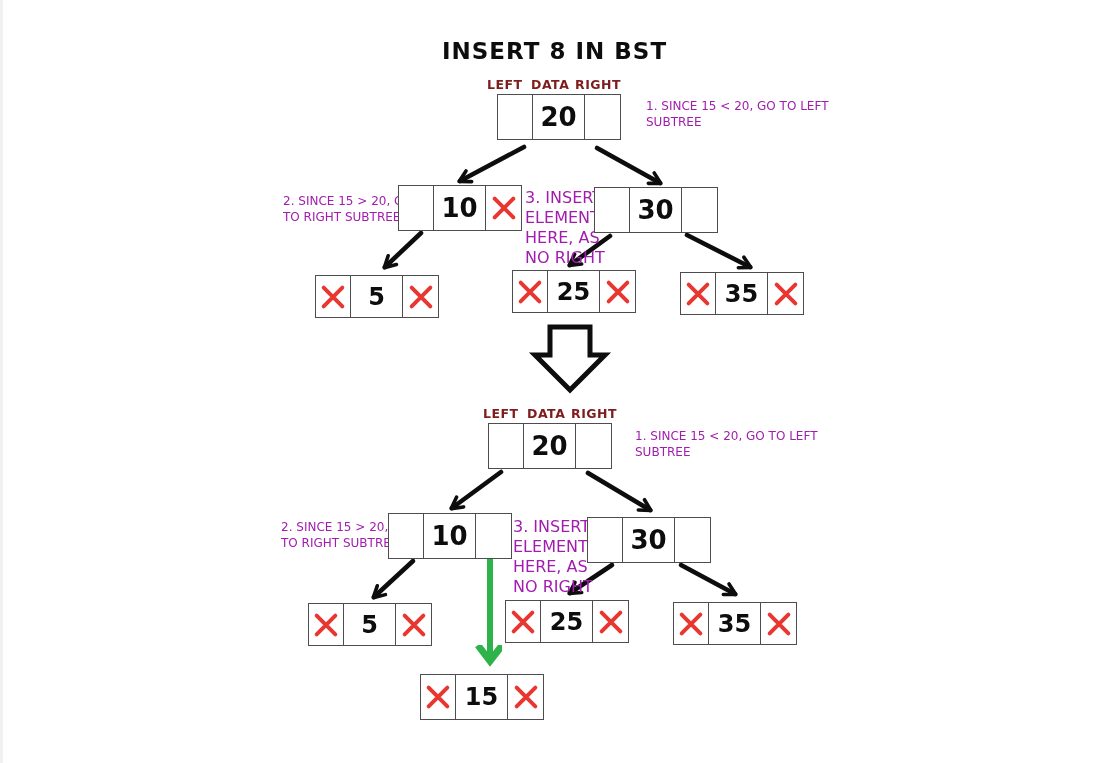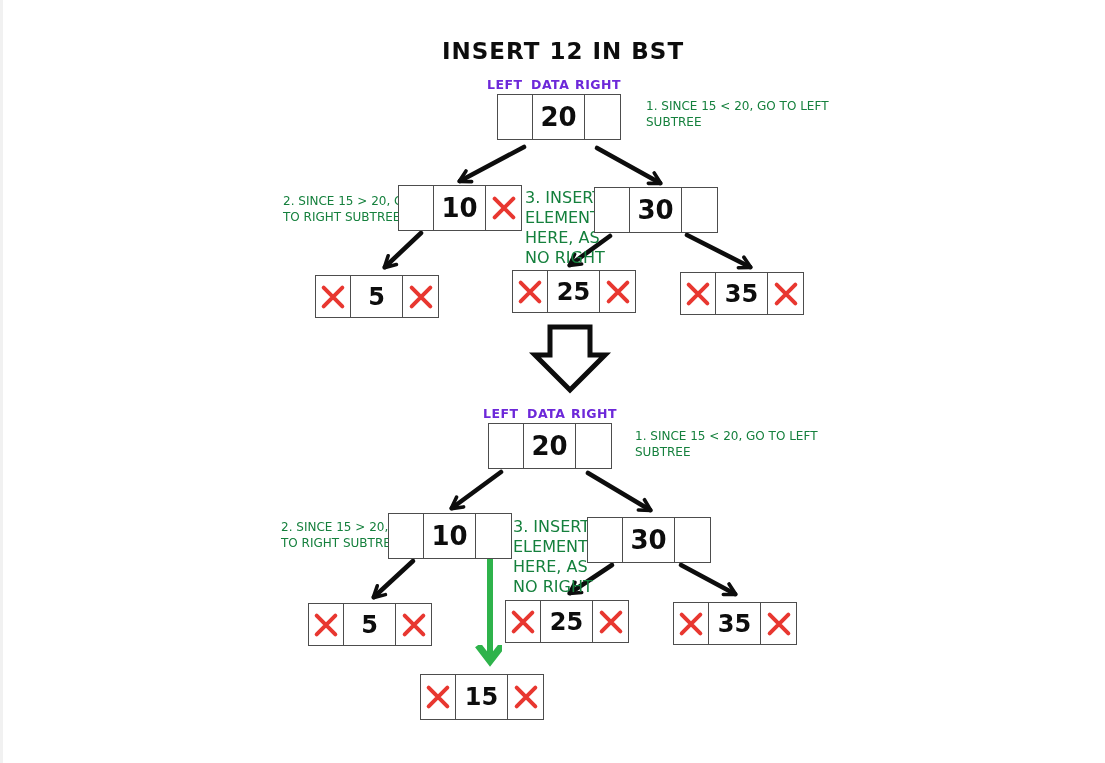--- a/index.html
+++ b/index.html
@@ -2,43 +2,43 @@
 <html><head>
 <meta charset="utf-8">
 <style>
   html,body{margin:0;padding:0;background:#ffffff;}
   body{width:1105px;height:763px;position:relative;overflow:hidden;
        font-family:"DejaVu Sans","Liberation Sans",sans-serif;color:#1c1c1c;}
   .edge-strip{position:absolute;left:0;top:0;width:3px;height:763px;background:#f1f1f1;}
   .title{position:absolute;left:442px;top:38px;font-size:23px;font-weight:bold;
          letter-spacing:1px;color:#0d0d0d;white-space:nowrap;}
   .plabel{position:absolute;font-size:12.5px;font-weight:bold;letter-spacing:.5px;
-          color:#6d28d9;white-space:nowrap;}
-  .anno{position:absolute;font-size:12px;line-height:1.3;color:#15803d;
+          color:#7f1d1d;white-space:nowrap;}
+  .anno{position:absolute;font-size:12px;line-height:1.3;color:#a21caf;
         white-space:pre-line;}
   .anno.tight{font-size:16px;line-height:1.26;}
   .node{position:absolute;display:flex;background:#fff;height:46px;}
   .node.low{height:43px;}
   .cell{box-sizing:border-box;border:1.8px solid #4d4d4d;border-left:none;
         display:flex;align-items:center;justify-content:center;}
   .cell:first-child{border-left:1.8px solid #4d4d4d;}
   .side{width:36px;}
   .data{width:52px;}
   .val{font-size:26px;font-weight:bold;color:#0d0d0d;}
   .low .val,.v24 .val{font-size:24px;}
   svg.xicon{width:28px;height:30px;}
   svg.xicon path{stroke:#e83730;stroke-width:3.4;stroke-linecap:round;fill:none;}
   svg.layer{position:absolute;left:0;top:0;pointer-events:none;}
 </style>
 </head>
 <body>
 
 <div class="edge-strip"></div>
 
-<div class="title">INSERT 12 IN BST</div>
+<div class="title">INSERT 8 IN BST</div>
 
 <svg class="layer" width="1105" height="763">
   <defs>
     <marker id="bk" markerUnits="userSpaceOnUse" markerWidth="22" markerHeight="22" refX="13" refY="10" orient="auto">
       <path d="M3,4 L14,10 L3,16" fill="none" stroke="#0d0d0d" stroke-width="3.6" stroke-linecap="round" stroke-linejoin="round"></path>
     </marker>
     <marker id="gn" markerUnits="userSpaceOnUse" markerWidth="32" markerHeight="30" refX="15" refY="12" orient="auto">
       <path d="M3,2 L16,12 L3,22" fill="none" stroke="#2eb34b" stroke-width="7" stroke-linecap="square"></path>
     </marker>
   </defs>

